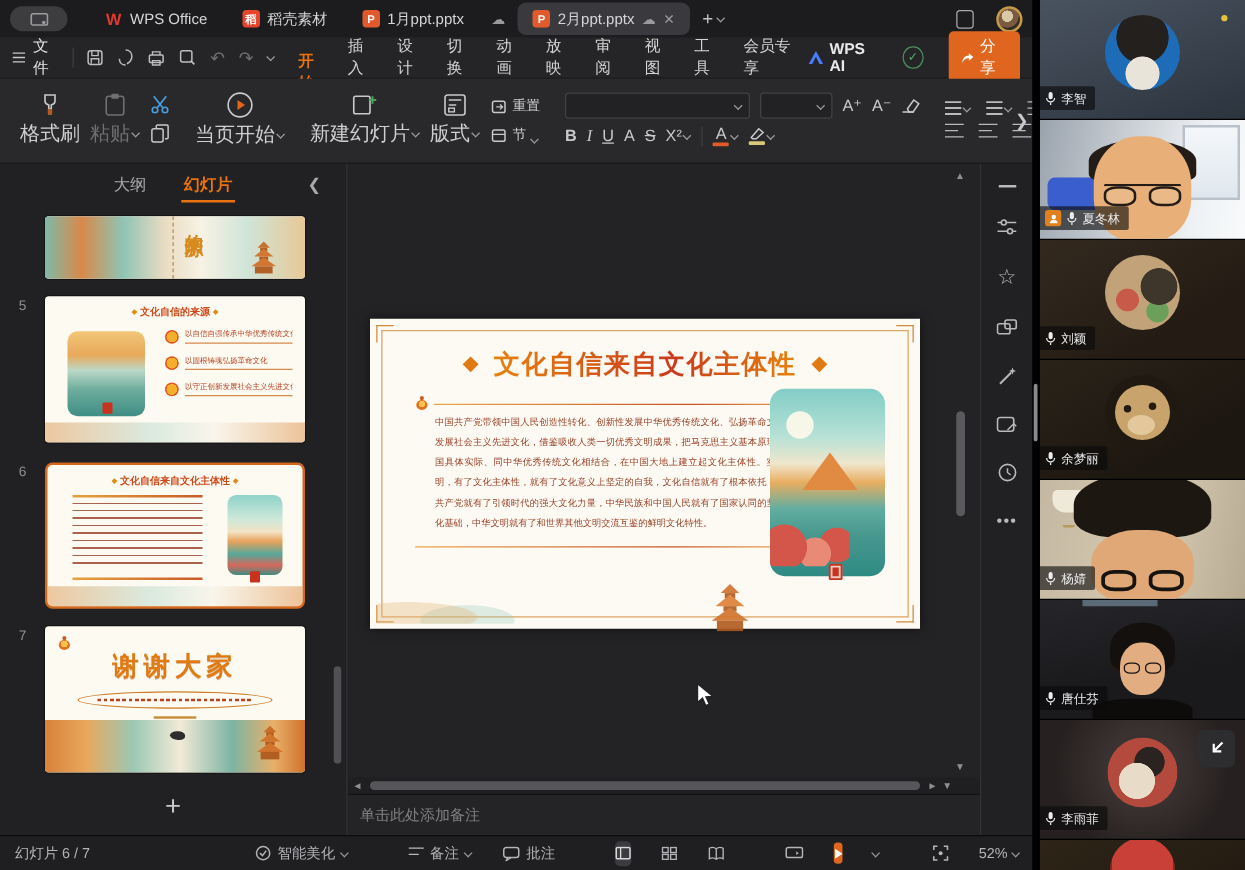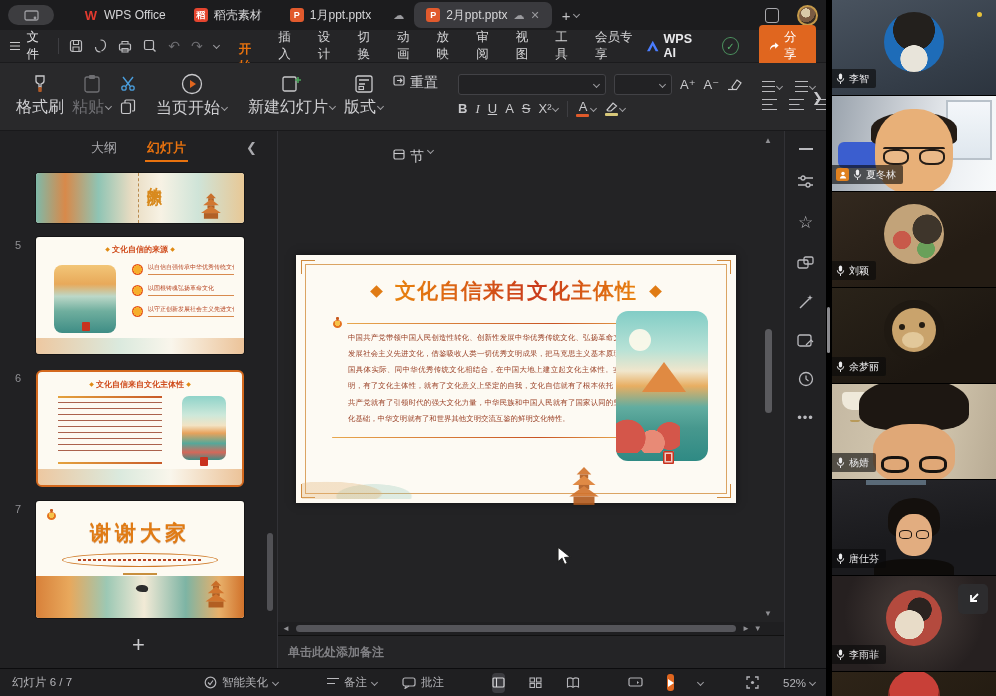--- a/index.html
+++ b/index.html
@@ -37,21 +37,21 @@
   .cloudok{width:18px;height:18px;border-radius:50%;border:1.4px solid #4b8f5d;display:flex;align-items:center;justify-content:center;color:#55b06a;font-size:10px;margin-right:10px;}
   .share{background:#e0661f;color:#fff;font-size:12.5px;border-radius:4px;padding:4px 10px;display:flex;align-items:center;gap:5px;}
   
   .ribbon{height:68px;background:#29292b;flex:0 0 auto;display:flex;align-items:stretch;padding:5px 4px 7px 8px;border-bottom:1px solid #19191b;position:relative;}
   .rgroup{display:flex;align-items:center;gap:6px;padding:0 8px;}
   .rdiv{width:1px;background:#3a3a3d;margin:6px 2px;}
   .bigbtn{display:flex;flex-direction:column;align-items:center;justify-content:center;gap:3px;color:#cfcfd2;font-size:16px;min-width:44px;}
   .bigbtn .lbl{display:flex;align-items:center;gap:2px;white-space:nowrap;}
   .bigbtn.disabled{color:#6f6f73;}
   .smallcol{display:flex;flex-direction:column;justify-content:center;gap:8px;}
-  .smallbtn{display:flex;align-items:flex-start;gap:4px;color:#cfcfd2;font-size:14px;white-space:nowrap;margin-top:48px;}
+  .smallbtn{display:flex;align-items:flex-end;gap:4px;color:#cfcfd2;font-size:11px;white-space:nowrap;}
   .chev{width:6px;height:6px;position:relative;}
   .chev::after{content:"";position:absolute;left:0;top:0;width:4px;height:4px;border-right:1.3px solid #9c9ca0;border-bottom:1.3px solid #9c9ca0;transform:rotate(45deg);}
   .fontgrp{display:flex;flex-direction:column;justify-content:center;gap:5px;padding:0 8px;}
   .frow{display:flex;align-items:center;gap:8px;}
   .fsel{height:21px;background:#222224;border:1px solid #424246;border-radius:3px;display:flex;align-items:center;justify-content:flex-end;padding:0 5px;}
   .fsel.name{width:148px;}
   .fsel.size{width:58px;}
   .fbtn{color:#c9c9cc;font-size:13px;display:flex;align-items:center;gap:2px;}
   .fbtn b{font-weight:bold;}
   .fbtn i{font-family:"Liberation Serif",serif;}
@@ -146,21 +146,21 @@
     background:radial-gradient(ellipse at 20% 80%,rgba(226,180,120,.35) 0 40%,transparent 42%),radial-gradient(ellipse at 60% 90%,rgba(150,200,185,.3) 0 36%,transparent 38%);}
   .varrow{position:absolute;right:12px;color:#8f8f93;font-size:8px;}
   .vthumb{position:absolute;right:12px;top:198px;width:7px;height:84px;border-radius:4px;background:#5a5a5e;}
   
   .cursor{position:absolute;left:279px;top:415px;}
   
   .hscroll{height:13px;background:#1f1f21;display:flex;align-items:center;padding:0 4px;gap:4px;flex:0 0 auto;}
   .hthumb{flex:1;height:7px;border-radius:4px;background:#55555a;margin:0 2px;max-width:440px;}
   .harr{color:#8f8f93;font-size:8px;}
   
-  .notes{height:25px;background:#242426;border-top:1px solid #111;color:#808084;font-size:12px;display:flex;align-items:center;padding:16px 10px;flex:0 0 auto;font-weight:bold;}
+  .notes{height:25px;background:#242426;border-top:1px solid #111;color:#808084;font-size:12px;display:flex;align-items:center;padding:16px 10px;flex:0 0 auto;}
   
   .side-tools{width:42px;background:#212123;border-left:1px solid #323236;display:flex;flex-direction:column;align-items:center;padding-top:16px;gap:23px;color:#b9b9bd;flex:0 0 auto;}
   .side-tools svg{display:block;}
   
   .statusbar{height:28px;background:#1f1f21;border-top:1px solid #0c0c0e;display:flex;align-items:center;padding:0 12px;gap:24px;color:#b4b4b8;font-size:11.5px;flex:0 0 auto;}
   .sb-item{display:flex;align-items:center;gap:5px;white-space:nowrap;}
   .sb-div{width:1px;height:14px;background:#3a3a3e;}
   .viewbtn{width:24px;height:20px;border-radius:4px;display:flex;align-items:center;justify-content:center;}
   .viewbtn.active{background:#3c3c40;}
   .playbtn{width:22px;height:17px;background:#e0661f;border-radius:3px;display:flex;align-items:center;justify-content:center;}

